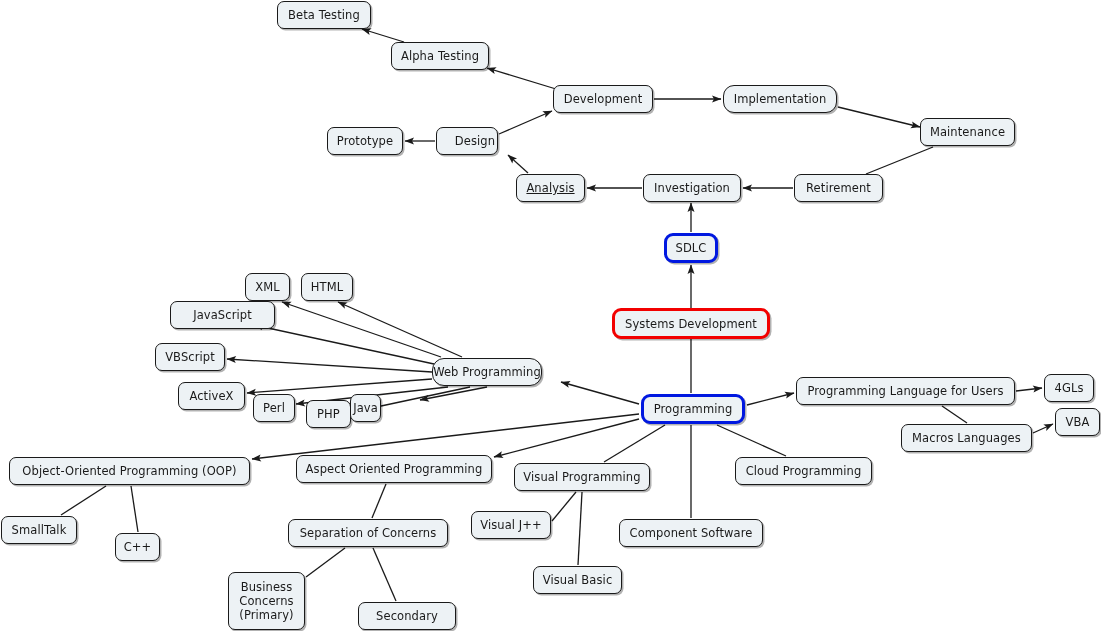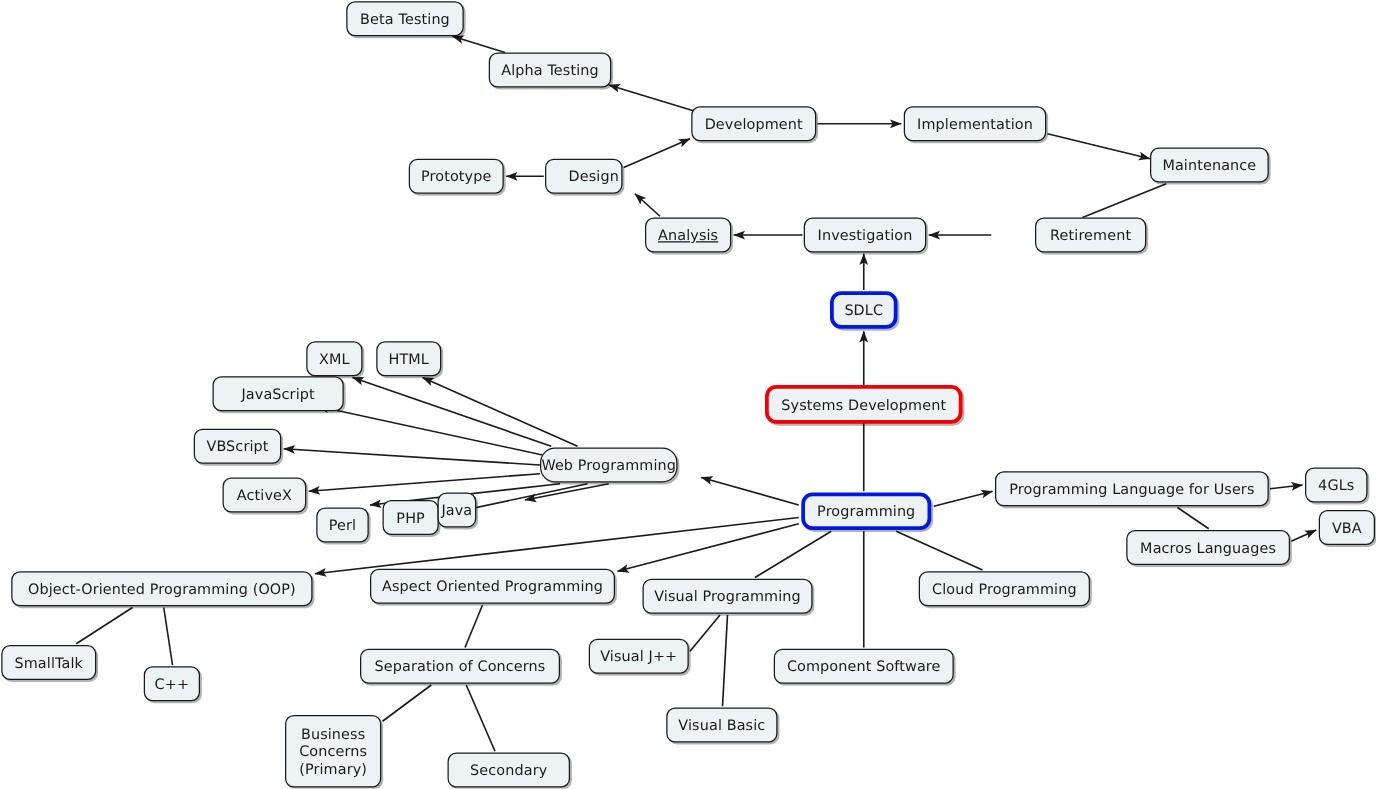--- a/index.html
+++ b/index.html
@@ -82,35 +82,35 @@
         <line x1="345" y1="548" x2="306" y2="577" stroke="#1a1a1a" stroke-width="1.3"></line>
         <line x1="373" y1="548" x2="396" y2="601" stroke="#1a1a1a" stroke-width="1.3"></line>
         <line x1="576" y1="492" x2="552" y2="521" stroke="#1a1a1a" stroke-width="1.3"></line>
         <line x1="582" y1="492" x2="578" y2="565" stroke="#1a1a1a" stroke-width="1.3"></line>
       </g>
   </svg>
   <div id="node-layer">
       <div class="node" style="left: 277px; top: 1px; width: 94px; height: 28px;">Beta Testing</div>
       <div class="node" style="left: 391px; top: 42px; width: 98px; height: 28px;">Alpha Testing</div>
       <div class="node" style="left: 553px; top: 85px; width: 100px; height: 28px;">Development</div>
-      <div class="node" style="left: 723px; top: 85px; width: 114px; height: 28px;">Implementation</div>
+      <div class="node" style="left: 723px; top: 85px; width: 114px; height: 28px; border-radius: 11px;">Implementation</div>
       <div class="node" style="left: 920px; top: 118px; width: 95px; height: 28px;">Maintenance</div>
       <div class="node" style="left: 327px; top: 127px; width: 76px; height: 28px;">Prototype</div>
       <div class="node" style="left: 436px; top: 127px; width: 62px; height: 28px; padding-left: 16px;">Design</div>
       <div class="node" style="left: 516px; top: 174px; width: 69px; height: 28px; text-decoration: underline;">Analysis</div>
       <div class="node" style="left: 643px; top: 174px; width: 98px; height: 28px;">Investigation</div>
-      <div class="node" style="left: 794px; top: 174px; width: 89px; height: 28px; margin-left: 34px;">Retirement</div>
+      <div class="node" style="left: 794px; top: 174px; width: 89px; height: 28px;">Retirement</div>
       <div class="node hl-blue" style="left: 664px; top: 233px; width: 54px; height: 30px;">SDLC</div>
       <div class="node hl-red" style="left: 612px; top: 308px; width: 158px; height: 31px;">Systems Development</div>
       <div class="node" style="left: 245px; top: 273px; width: 45px; height: 28px;">XML</div>
       <div class="node" style="left: 301px; top: 273px; width: 52px; height: 28px;">HTML</div>
       <div class="node" style="left: 170px; top: 301px; width: 105px; height: 28px;">JavaScript</div>
       <div class="node" style="left: 155px; top: 343px; width: 70px; height: 28px;">VBScript</div>
       <div class="node" style="left: 178px; top: 382px; width: 67px; height: 28px;">ActiveX</div>
-      <div class="node" style="left: 253px; top: 406px; width: 42px; height: 28px;">Perl</div>
+      <div class="node" style="left: 253px; top: 394px; width: 42px; height: 28px;">Perl</div>
       <div class="node" style="left: 306px; top: 400px; width: 45px; height: 28px;">PHP</div>
       <div class="node" style="left: 350px; top: 394px; width: 31px; height: 28px;">Java</div>
       <div class="node" style="left: 432px; top: 358px; width: 110px; height: 28px; border-radius: 12px;">Web Programming</div>
       <div class="node hl-blue" style="left: 641px; top: 394px; width: 104px; height: 30px;">Programming</div>
       <div class="node" style="left: 796px; top: 377px; width: 219px; height: 28px;">Programming Language for Users</div>
       <div class="node" style="left: 1044px; top: 374px; width: 50px; height: 28px;">4GLs</div>
       <div class="node" style="left: 1055px; top: 408px; width: 45px; height: 28px;">VBA</div>
       <div class="node" style="left: 901px; top: 424px; width: 131px; height: 28px;">Macros Languages</div>
       <div class="node" style="left: 9px; top: 457px; width: 241px; height: 28px;">Object-Oriented Programming (OOP)</div>
       <div class="node" style="left: 296px; top: 455px; width: 196px; height: 28px;">Aspect Oriented Programming</div>

